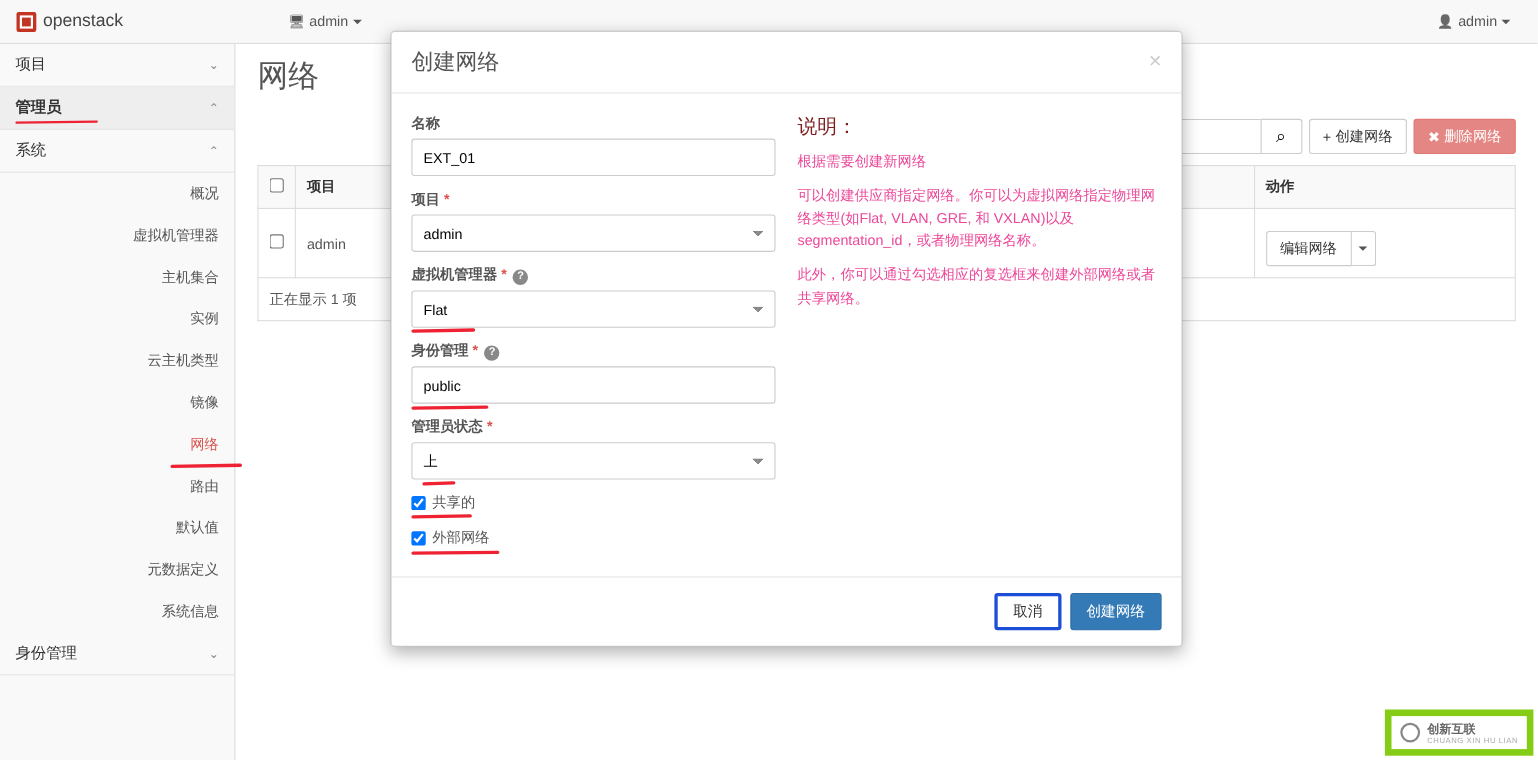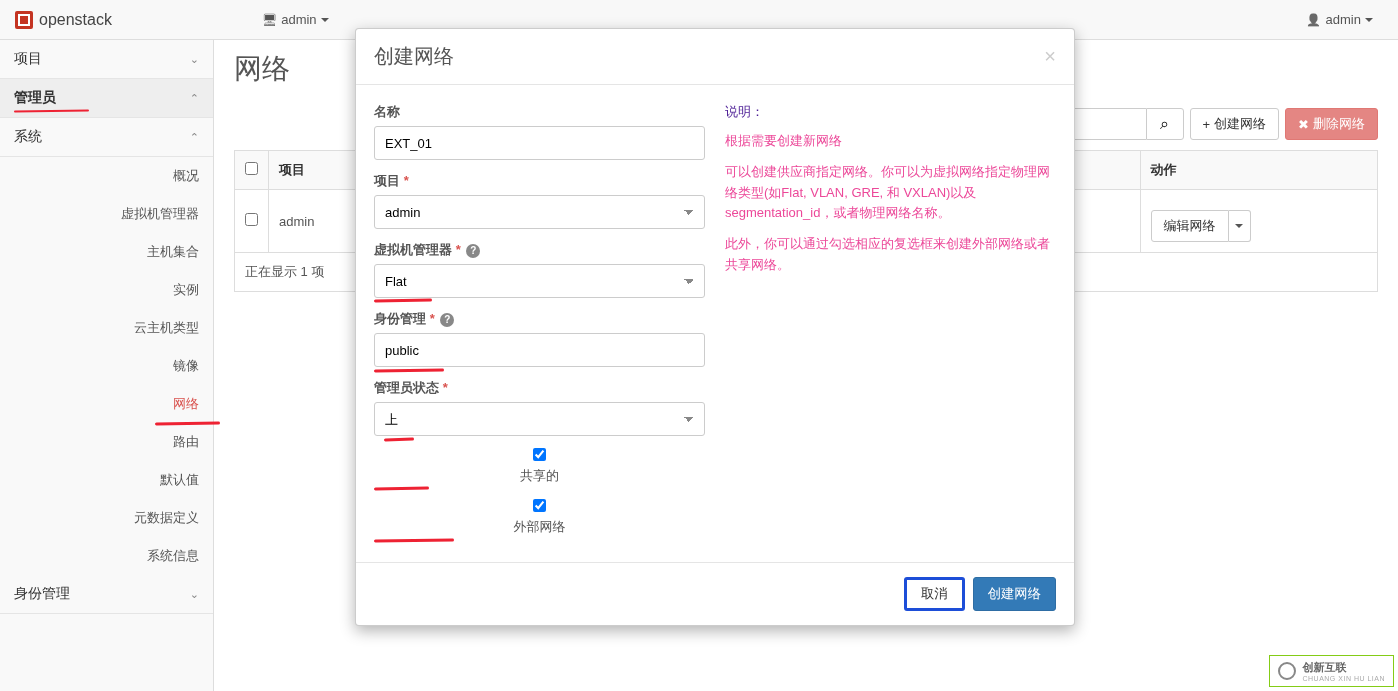--- a/index.html
+++ b/index.html
@@ -48,32 +48,32 @@
     .modal-close { color: #ccc; font-size: 20px; cursor: pointer; }
     .modal-body { padding: 18px; display: flex; gap: 20px; }
     .form-col { flex: 1; }
     .desc-col { flex: 1; }
     .form-group { margin-bottom: 12px; position: relative; }
     .form-label { display: block; color: #555; font-size: 13px; margin-bottom: 5px; font-weight:bold;}
     .req { color: #d9534f; }
     .help-icon { display: inline-block; width: 14px; height: 14px; border-radius: 50%; background: #888; color: #fff; font-size: 10px; text-align: center; line-height: 14px; margin-left: 2px; }
     .form-control { width: 100%; height: 34px; border: 1px solid #ccc; border-radius: 3px; padding: 0 10px; font-size: 13px; background: #fff; }
     select.form-control { appearance: none; background-image: linear-gradient(45deg, transparent 50%, #888 50%), linear-gradient(135deg, #888 50%, transparent 50%); background-position: calc(100% - 15px) 14px, calc(100% - 10px) 14px; background-size: 5px 5px, 5px 5px; background-repeat: no-repeat; }
-    .checkbox-row { display: flex; align-items: center; gap: 6px; margin-bottom: 8px; position:relative; color:#555;flex-direction:column;}
-    .desc-title { font-size: 13px; color: #4c1d95; margin-bottom: 10px; }
+    .checkbox-row { display: flex; align-items: center; gap: 6px; margin-bottom: 8px; position:relative; color:#555;}
+    .desc-title { font-size: 18px; color: #7f1d1d; margin-bottom: 10px; }
     .desc-text { color: #ec4899; line-height: 1.6; margin-bottom: 10px; font-size: 13px; }
     .modal-footer { padding: 14px 18px; border-top: 1px solid #e5e5e5; display: flex; justify-content: flex-end; gap: 8px; }
     .btn-primary { background: #337ab7; color: #fff; border: 1px solid #2e6da4; height: 34px; padding: 0 14px; border-radius: 3px; cursor: pointer; }
     .btn-default { background: #fff; border: 3px solid #1d4ed8; height: 34px; padding: 0 14px; border-radius: 3px; cursor: pointer; color: #333; }
     
     
     .marker { position: absolute; height: 3px; background: #e23; border-radius: 2px; }
     
     
-    .watermark { position: absolute; right: 4px; bottom: 4px; background: rgba(255,255,255,0.85); border: 1px solid #84cc16; padding: 4px 8px; font-size: 11px; color: #666; display:flex;align-items:center;gap:6px;}
+    .watermark { position: absolute; right: 4px; bottom: 4px; background: rgba(255,255,255,0.85); border: 6px solid #84cc16; padding: 4px 8px; font-size: 11px; color: #666; display:flex;align-items:center;gap:6px;}
     .wm-logo { width: 18px; height: 18px; border: 2px solid #888; border-radius: 50%; position:relative;}
     .wm-sub { font-size: 7px; color: #aaa; letter-spacing:0.5px;}
     
     .icon-search::before{content:"⌕"; font-size:16px;}
     .icon-user::before{content:"👤"; font-size:12px; filter:grayscale(1);}
     .icon-screen::before{content:"🖥"; font-size:12px; filter:grayscale(1);}
     .dropdown-caret{border: 1px solid #ccc;border-left:none;background:#fff;width:22px;height:32px;border-radius:0 3px 3px 0;display:flex;align-items:center;justify-content:center;cursor:pointer;}
     .split-btn-main{border-radius:3px 0 0 3px;}
   </style>
 </head>

